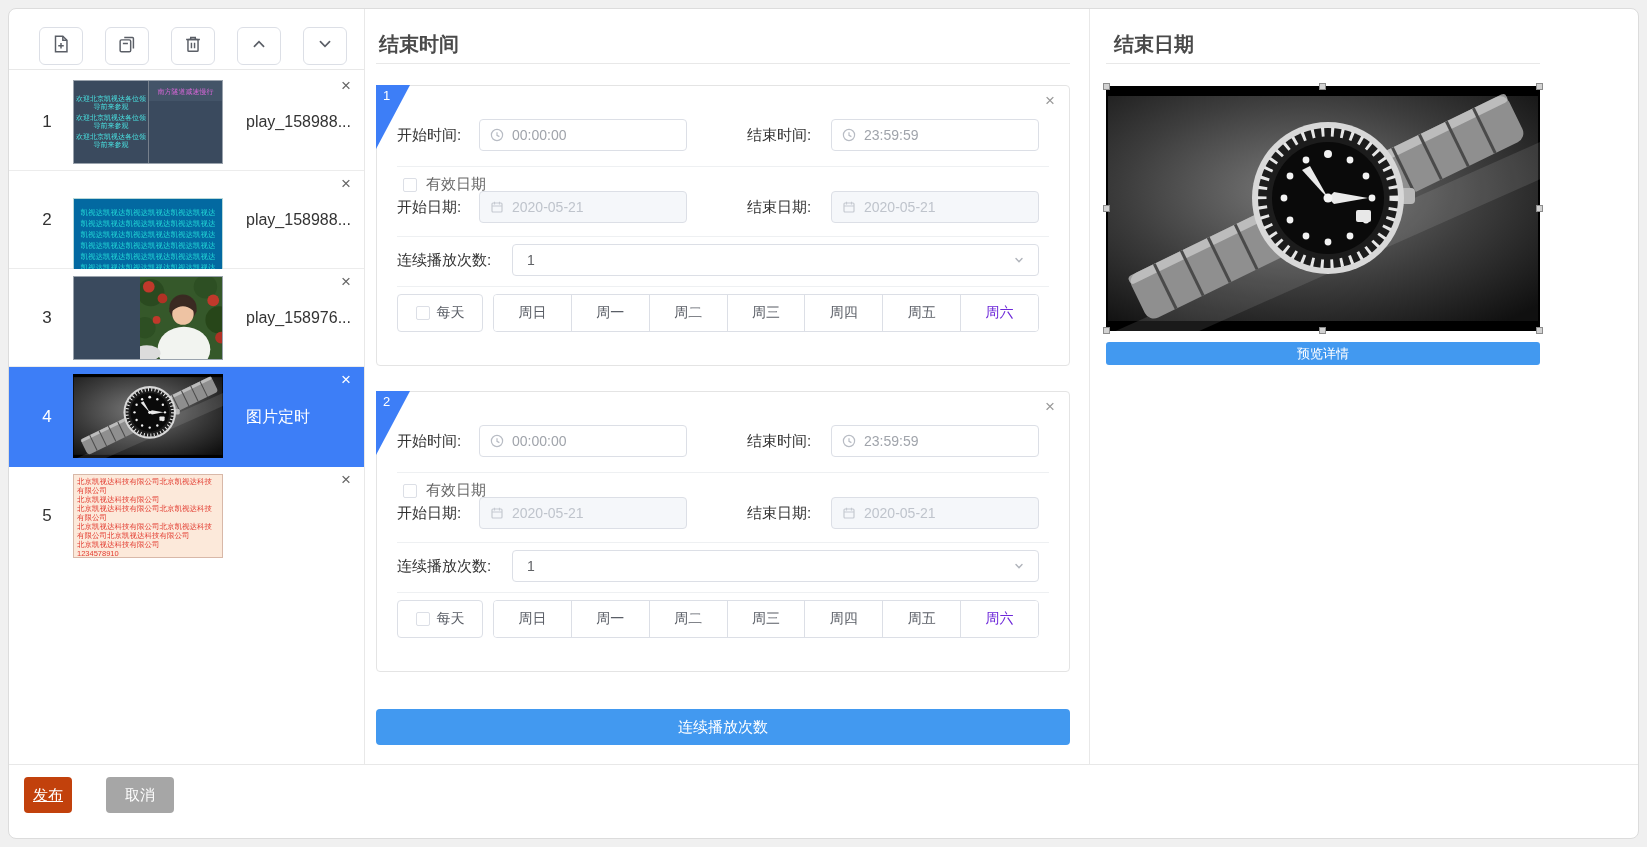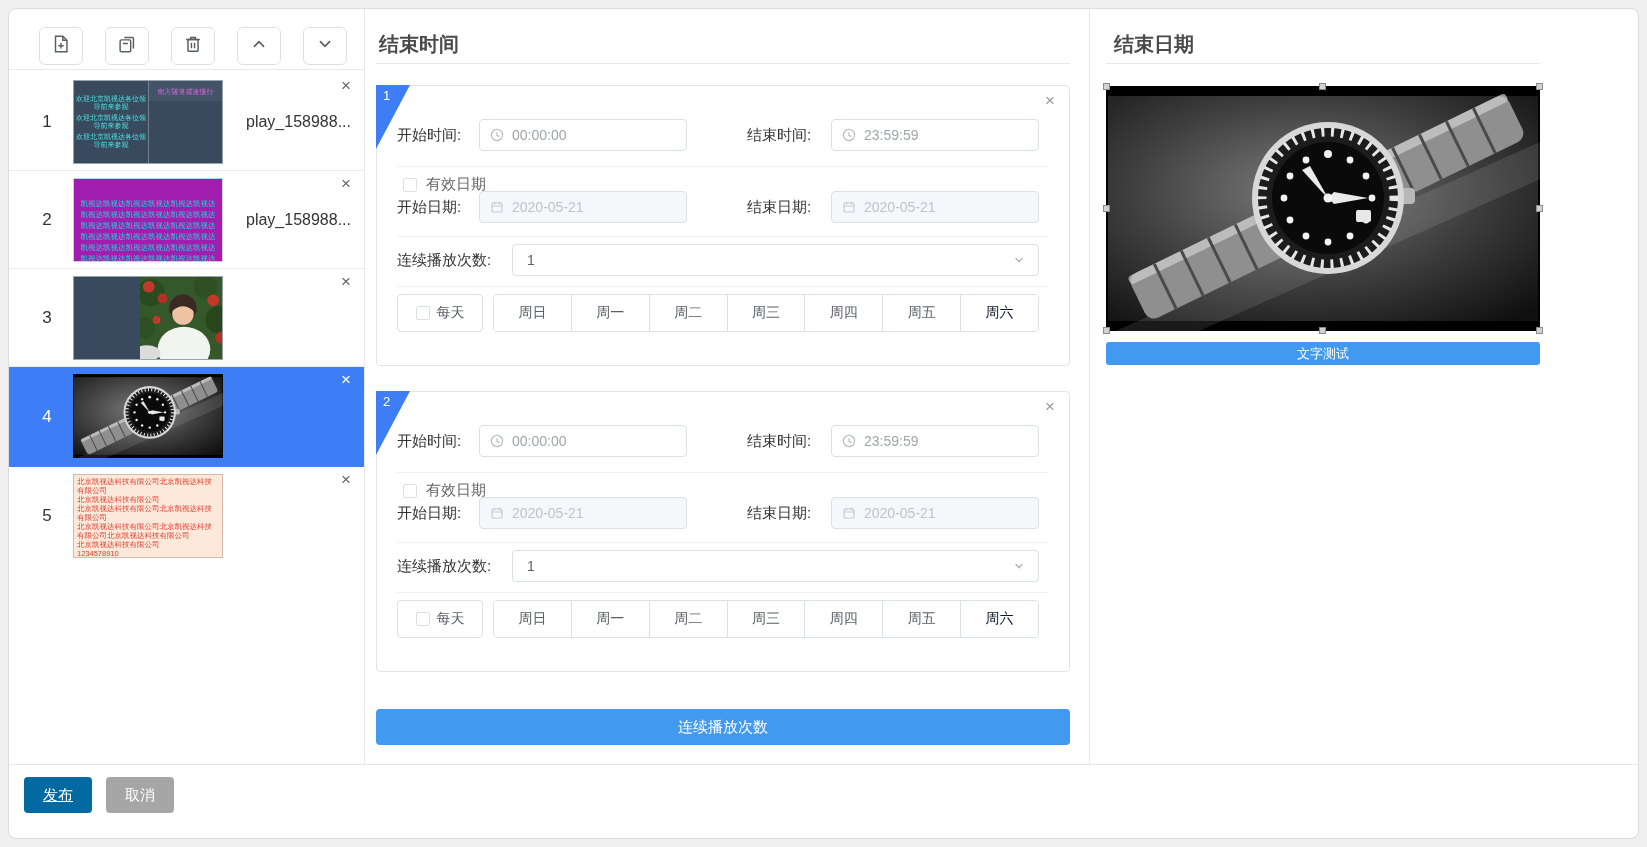--- a/index.html
+++ b/index.html
@@ -33,21 +33,21 @@
   .sel .row-close { color:#fff; }
 
   
   .t-dark { background:#3a4a5e; border:1px solid #9aa3ad; }
   .t1 { display:flex; }
   .t1-left { width:50%; display:flex; flex-direction:column; justify-content:center; gap:3px; padding:2px; }
   .t1-left div { color:#49e0e0; font-size:7px; line-height:8px; text-align:center; }
   .t1-right { width:50%; border-left:1px solid #76808c; }
   .t1-strip { height:20px; background:#435468; color:#d966d9; font-size:7px; line-height:9px;
               display:flex; align-items:center; justify-content:center; padding:1px; text-align:center; }
-  .t2 { background:#a21caf; border:1px solid #b8d8d8; padding-top:19px; }
+  .t2 { background:#0369a1; border:1px solid #b8d8d8; padding-top:8px;margin-top:20px; }
   .t2 div { color:#21d6d6; font-size:7.5px; line-height:11px; text-align:center; white-space:nowrap; }
   .t3 { display:flex; }
   .t3-left { width:66px; height:100%; }
   .t3-right { flex:1; height:100%; }
   .t3-right svg { width:100%; height:100%; display:block; }
   .t4 svg { width:100%; height:100%; display:block; }
   .t5 { background:#fce9da; border:1px solid #d8b8a8; padding:2px 3px; }
   .t5 div { color:#e23c30; font-size:7.5px; line-height:9px; }
 
   
@@ -71,38 +71,38 @@
               display:flex; align-items:center; padding:0 14px; font-size:14px; color:#606266; }
   .f-select svg { position:absolute; right:12px; }
   .every-box { position:absolute; left:20px; width:86px; height:38px; border:1px solid #dcdfe6;
                border-radius:4px; background:#fff; display:flex; align-items:center; justify-content:center;
                gap:7px; font-size:14px; color:#5a5e66; }
   .day-group { position:absolute; left:116px; width:546px; height:38px; border:1px solid #dcdfe6;
                border-radius:4px; background:#fff; display:flex; overflow:hidden; }
   .day { flex:1; display:flex; align-items:center; justify-content:center; font-size:14px;
          color:#5a5e66; border-left:1px solid #dcdfe6; cursor:pointer; background:#fff; }
   .day:first-child { border-left:none; }
-  .day.mute { color:#0f172a; }
+  .day.mute { color:#6d28d9; }
 
   .add-btn { position:absolute; left:367px; top:700px; width:694px; height:36px; background:#4299f0;
              border-radius:4px; color:#fff; font-size:15px; display:flex; align-items:center;
              justify-content:center; cursor:pointer; }
 
   
   .pv-img { position:absolute; left:1097px; top:77px; width:434px; height:245px; background:#000; }
   .pv-img svg { width:100%; height:100%; display:block; }
   .handle { position:absolute; width:7px; height:7px; background:#d2d2d2; border:1px solid #8c8c8c; }
   .pv-btn { position:absolute; left:1097px; top:333px; width:434px; height:23px; background:#4299f0;
             border-radius:3px; color:#fff; font-size:13px; display:flex; align-items:center;
             justify-content:center; cursor:pointer; }
 
   
   .ft-btn { position:absolute; top:768px; height:36px; border-radius:4px; color:#fff; font-size:15px;
             display:flex; align-items:center; justify-content:center; cursor:pointer; }
-  .ft-pub { left:15px; width:68px; background:#0369a1;text-decoration:underline; }
+  .ft-pub { left:15px; width:48px; background:#c2410c;text-decoration:underline; }
   .ft-can { left:97px; width:68px; background:#a6a6a6; }
 </style>
 </head>
 <body>
 
 <svg width="0" height="0" style="position:absolute">
   <defs>
     <radialGradient id="ph" cx="45%" cy="42%" r="75%">
       <stop offset="0%" stop-color="#7a7a7a"></stop>
       <stop offset="55%" stop-color="#3d3d3d"></stop>
@@ -251,30 +251,32 @@
       <div class="row r-b" style="top:260px">
         <span class="row-idx">3</span>
         <div class="row-thumb t-dark t3">
           <div class="t3-left"></div>
           <div class="t3-right">
             <svg>
                 <use href="#photo-woman"></use>
               </svg>
           </div>
         </div>
+        <span class="row-label">play_158976...</span>
         <span class="row-close">×</span>
       </div>
 
       <div class="row sel" style="top:358px">
         <span class="row-idx">4</span>
         <div class="row-thumb t4">
           <svg>
               <use href="#watch-art"></use>
             </svg>
         </div>
+        <span class="row-label">图片定时</span>
         <span class="row-close">×</span>
       </div>
 
       <div class="row" style="top:458px">
         <span class="row-idx">5</span>
         <div class="row-thumb t5">
           <div>北京凯视达科技有限公司北京凯视达科技有限公司</div>
           <div>北京凯视达科技有限公司</div>
           <div>北京凯视达科技有限公司北京凯视达科技有限公司</div>
           <div>北京凯视达科技有限公司北京凯视达科技有限公司北京凯视达科技有限公司</div>
@@ -453,21 +455,21 @@
           </svg>
         <span class="handle" style="left:-3px;top:-3px"></span>
         <span class="handle" style="left:213px;top:-3px"></span>
         <span class="handle" style="right:-3px;top:-3px"></span>
         <span class="handle" style="left:-3px;top:119px"></span>
         <span class="handle" style="right:-3px;top:119px"></span>
         <span class="handle" style="left:-3px;bottom:-3px"></span>
         <span class="handle" style="left:213px;bottom:-3px"></span>
         <span class="handle" style="right:-3px;bottom:-3px"></span>
       </div>
-      <div class="pv-btn">文字测试</div>
+      <div class="pv-btn">预览详情</div>
     </div>
 
     <div class="hdiv" style="left:0;top:755px;width:1631px"></div>
     <div class="ft-btn ft-pub">发布</div>
     <div class="ft-btn ft-can">取消</div>
 
   </div>
 </div>
 
 </body></html>

